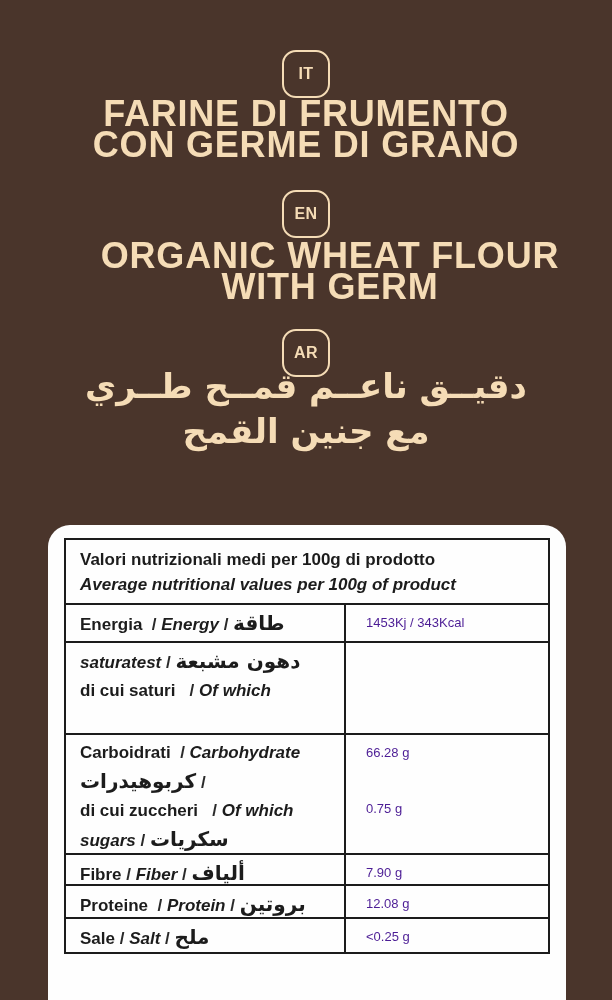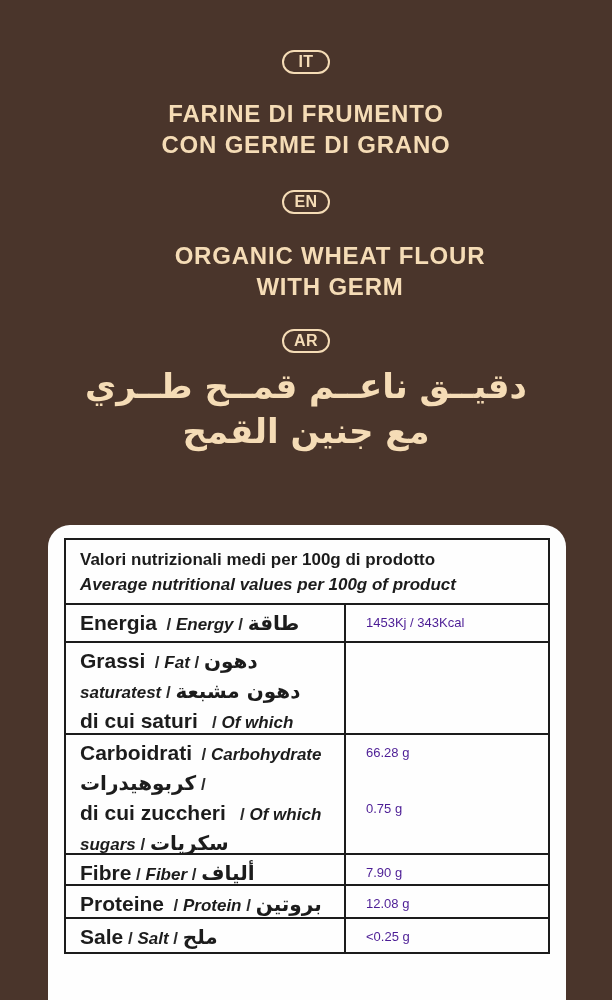--- a/index.html
+++ b/index.html
@@ -8,35 +8,35 @@
     position:relative;
     width:612px; height:1000px;
     margin:0 auto;
     background:#4a352b;
     font-family:"Liberation Sans","DejaVu Sans",sans-serif;
     overflow:hidden;
   }
   
   .lang-badge {
     position:absolute; left:50%; transform:translateX(-50%);
-    width:48px; height:24px;
+    width:48px; height:48px;
     border:2.5px solid #f5dcb6;
     border-radius:14px;
     color:#f5dcb6;
     font-weight:700; font-size:16px; letter-spacing:.5px;
     display:flex; align-items:center; justify-content:center;
   }
   .badge-it { top:50px; }
   .badge-en { top:190px; }
   .badge-ar { top:329px; }
   .section-title {
     position:absolute; left:0; width:612px;
     text-align:center;
     color:#f5dcb6;
-    font-weight:700; font-size:24px; line-height:31px;
+    font-weight:700; font-size:36px; line-height:31px;
     letter-spacing:.8px;
   }
   .title-it { top:98px; }
   .title-en { top:240px;margin-left:24px; }
   .title-ar {
     top:364px;
     direction:rtl;
     font-size:34px; line-height:45px;
     font-family:"DejaVu Sans",sans-serif;
     letter-spacing:0;
@@ -69,21 +69,21 @@
     overflow:visible;
   }
   .t-value {
     flex:1;
     padding:4px 6px 0 20px;
     color:#4c1d95;
     font-size:13px;
   }
   .t-line, .t-vline { line-height:28px; white-space:nowrap; }
   .t-vline.gap { margin-top:28px; }
-  .seg-it  { font-weight:700; font-size:21px; color:#1c1c1c; }
+  .seg-it  { font-weight:700; font-size:17px; color:#1c1c1c; }
   .seg-en  { font-weight:700; font-size:17px; font-style:italic; color:#1c1c1c; }
   .seg-sep { font-weight:700; font-size:17px; color:#2a2a2a; white-space:pre; }
   .seg-ar  { font-weight:700; font-size:20px; color:#1c1c1c; font-family:"DejaVu Sans",sans-serif; }
 </style>
 </head>
 <body>
 
 <div class="page">
 
   <div class="lang-badge badge-it">
@@ -122,21 +122,20 @@
     <div class="t-row" style="height: 38px;">
           <div class="t-label">
             <div class="t-line"><span class="seg-it">Energia</span><span class="seg-sep">  / </span><span class="seg-en">Energy</span><span class="seg-sep"> / </span><span class="seg-ar">طاقة</span></div>
           </div>
           <div class="t-value">
             <div class="t-vline">1453Kj  / 343Kcal</div>
           </div>
         </div>
         <div class="t-row" style="height: 92px;">
           <div class="t-label">
-            <div class="t-line"><span class="seg-it">Grassi</span><span class="seg-sep">  / </span><span class="seg-en">Fat</span><span class="seg-sep"> / </span><span class="seg-ar">دهون</span></div>
             <div class="t-line"><span class="seg-en">saturatest</span><span class="seg-sep"> / </span><span class="seg-ar">دهون مشبعة</span></div>
             <div class="t-line"><span class="seg-it">di cui saturi</span><span class="seg-sep">   / </span><span class="seg-en">Of which</span></div>
           </div>
         </div>
         <div class="t-row" style="height: 120px;">
           <div class="t-label">
             <div class="t-line"><span class="seg-it">Carboidrati</span><span class="seg-sep">  / </span><span class="seg-en">Carbohydrate</span></div>
             <div class="t-line"><span class="seg-ar">كربوهيدرات</span><span class="seg-sep"> /</span></div>
             <div class="t-line"><span class="seg-it">di cui zuccheri</span><span class="seg-sep">   / </span><span class="seg-en">Of which</span></div>
             <div class="t-line"><span class="seg-en">sugars</span><span class="seg-sep"> / </span><span class="seg-ar">سكريات</span></div>

